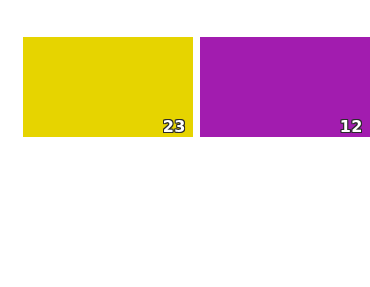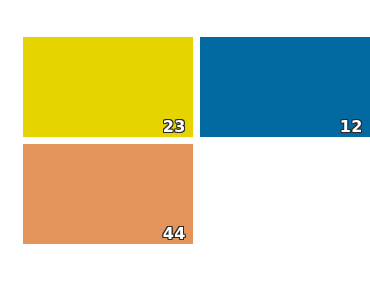--- a/index.html
+++ b/index.html
@@ -63,23 +63,20 @@
 </head>
 <body style="background: rgb(255, 255, 255);">
 
 <div id="swatch-board">
   <div class="swatch-grid">
 
     <div class="swatch" style="background: rgb(230, 212, 0);">
       <span class="swatch-label">23</span>
     </div>
 
-    <div class="swatch" style="background: #0369a1;">
+    <div class="swatch" style="background: #a21caf;">
       <span class="swatch-label">12</span>
     </div>
 
-    <div class="swatch" style="background: rgb(226, 148, 90);">
-      <span class="swatch-label">44</span>
-    </div>
 
 
   </div>
 </div>
 
 </body></html>

